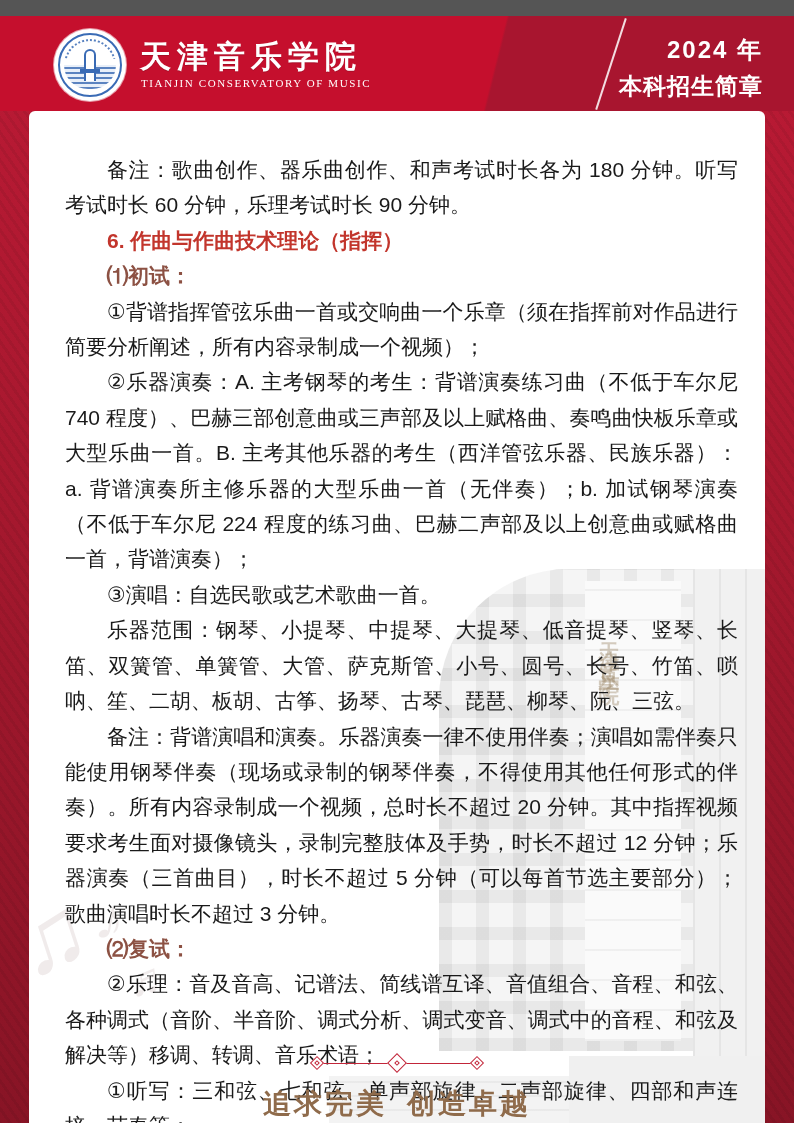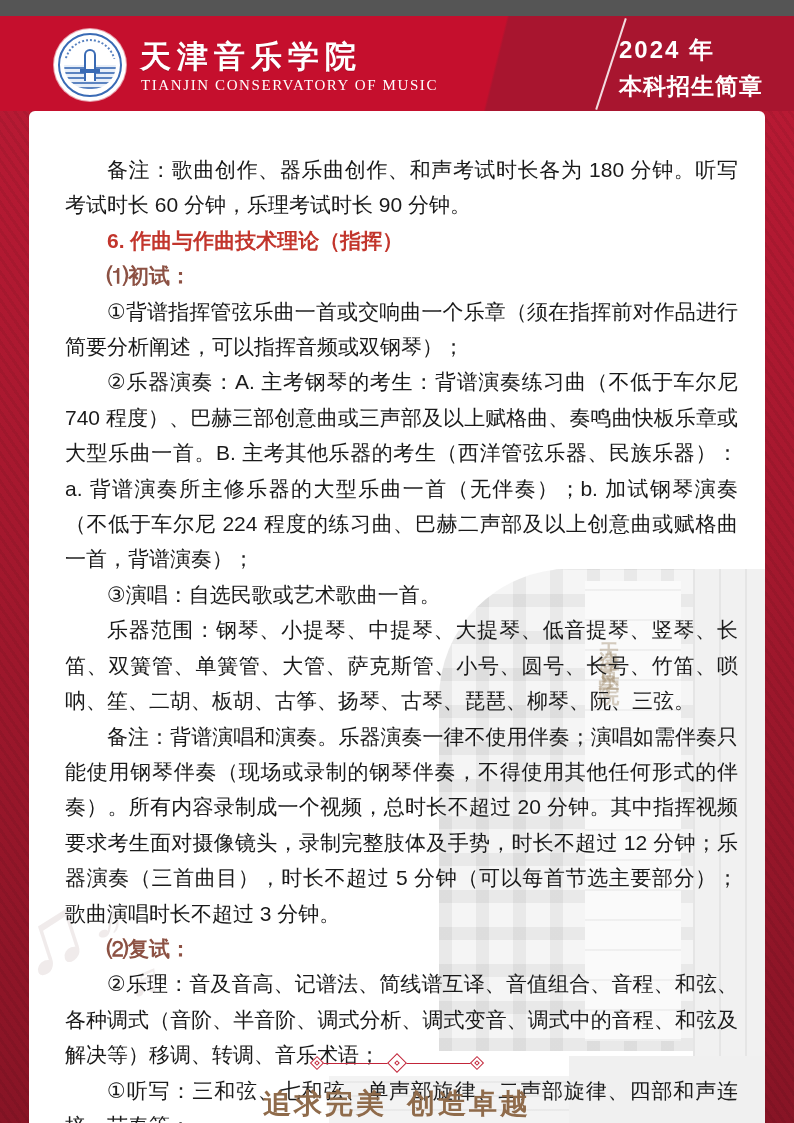--- a/index.html
+++ b/index.html
@@ -28,25 +28,25 @@
   .logo-dots{position:absolute; inset:4px; border-radius:50%; border:2px dotted rgba(58,107,181,.85);
     clip-path:inset(0 0 62% 0);}
   .logo-band{position:absolute; left:4px; right:4px; bottom:6px; height:24px; border-radius:0 0 28px 28px;
     background:repeating-linear-gradient(0deg,#5B83C0 0 2px, #E8EFF9 2px 5px);}
   .logo-tower{position:absolute; left:50%; top:14px; width:12px; height:32px; margin-left:-6px;
     background:#fff; border:2px solid var(--logo-blue); border-bottom:none; border-radius:6px 6px 0 0;}
   .logo-tower::before{content:""; position:absolute; left:-6px; top:18px; width:20px; height:4px;
     background:var(--logo-blue);}
   .school-name-cn{position:absolute; left:140px; top:20px; color:#fff; font-weight:bold;
     font-size:31px; letter-spacing:6px; text-shadow:0 1px 0 rgba(0,0,0,.15);}
-  .school-name-en{position:absolute; left:141px; top:61px; color:#fff; font-size:15px;
+  .school-name-en{position:absolute; left:141px; top:61px; color:#fff; font-size:11px;
     letter-spacing:1.6px; font-family:"Liberation Serif","DejaVu Serif",serif;}
   .diag-line{position:absolute; left:610px; top:0px; width:2px; height:96px;
     background:rgba(255,255,255,.85); transform:rotate(18deg);}
-  .header-right{position:absolute; right:31px; top:18px; color:#fff; font-weight:bold;}
+  .header-right{position:absolute; right:31px; top:18px; text-align:right; color:#fff; font-weight:bold;}
   .header-right .year{font-size:24px; letter-spacing:2px;}
   .header-right .title{font-size:23px; margin-top:5px; letter-spacing:1px;}
 
   
   .sheet{position:absolute; left:29px; top:95px; width:736px; height:1028px; z-index:3;
     background:#fff; border-radius:6px 6px 0 0; overflow:hidden;}
 
   
   .watermark{position:absolute; inset:0; z-index:1; pointer-events:none;}
   .wm-tower{position:absolute; left:410px; top:458px; width:256px; height:482px;
@@ -123,21 +123,21 @@
         <span class="n1">♫</span>
         <span class="n2">♪</span>
         <span class="n3">♬</span>
       </div>
     </div>
 
     <div class="body-text">
         <p class="normal">备注：歌曲创作、器乐曲创作、和声考试时长各为 180 分钟。听写考试时长 60 分钟，乐理考试时长 90 分钟。</p>
         <p class="red">6. 作曲与作曲技术理论（指挥）</p>
         <p class="brown">⑴初试：</p>
-        <p class="normal">①背谱指挥管弦乐曲一首或交响曲一个乐章（须在指挥前对作品进行简要分析阐述，可以指挥音频或双钢琴）；</p>
+        <p class="normal">①背谱指挥管弦乐曲一首或交响曲一个乐章（须在指挥前对作品进行简要分析阐述，所有内容录制成一个视频）；</p>
         <p class="normal">②乐器演奏：A. 主考钢琴的考生：背谱演奏练习曲（不低于车尔尼 740 程度）、巴赫三部创意曲或三声部及以上赋格曲、奏鸣曲快板乐章或大型乐曲一首。B. 主考其他乐器的考生（西洋管弦乐器、民族乐器）：a. 背谱演奏所主修乐器的大型乐曲一首（无伴奏）；b. 加试钢琴演奏（不低于车尔尼 224 程度的练习曲、巴赫二声部及以上创意曲或赋格曲一首，背谱演奏）；</p>
         <p class="normal">③演唱：自选民歌或艺术歌曲一首。</p>
         <p class="normal">乐器范围：钢琴、小提琴、中提琴、大提琴、低音提琴、竖琴、长笛、双簧管、单簧管、大管、萨克斯管、小号、圆号、长号、竹笛、唢呐、笙、二胡、板胡、古筝、扬琴、古琴、琵琶、柳琴、阮、三弦。</p>
         <p class="normal">备注：背谱演唱和演奏。乐器演奏一律不使用伴奏；演唱如需伴奏只能使用钢琴伴奏（现场或录制的钢琴伴奏，不得使用其他任何形式的伴奏）。所有内容录制成一个视频，总时长不超过 20 分钟。其中指挥视频要求考生面对摄像镜头，录制完整肢体及手势，时长不超过 12 分钟；乐器演奏（三首曲目），时长不超过 5 分钟（可以每首节选主要部分）；歌曲演唱时长不超过 3 分钟。</p>
         <p class="brown">⑵复试：</p>
         <p class="normal">②乐理：音及音高、记谱法、简线谱互译、音值组合、音程、和弦、各种调式（音阶、半音阶、调式分析、调式变音、调式中的音程、和弦及解决等）移调、转调、音乐术语；</p>
         <p class="normal">①听写：三和弦、七和弦、单声部旋律、二声部旋律、四部和声连接、节奏等；</p>
         <p class="normal">③综合面试：</p>
       </div>
 

